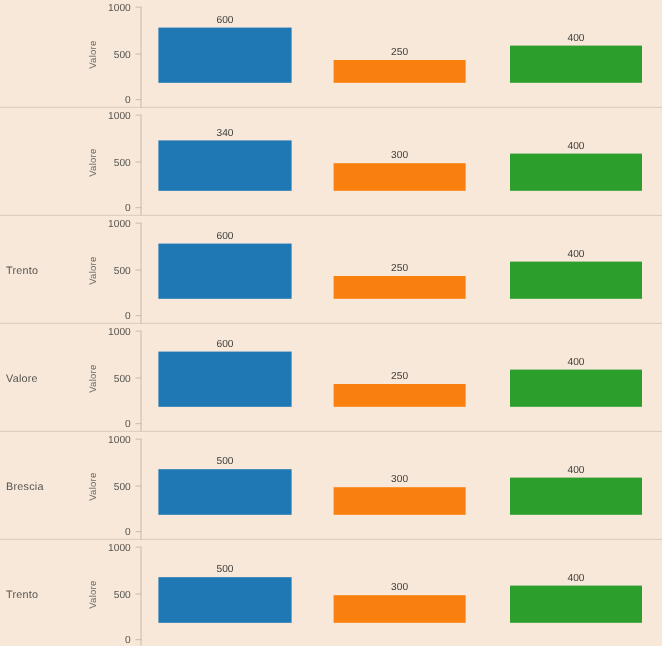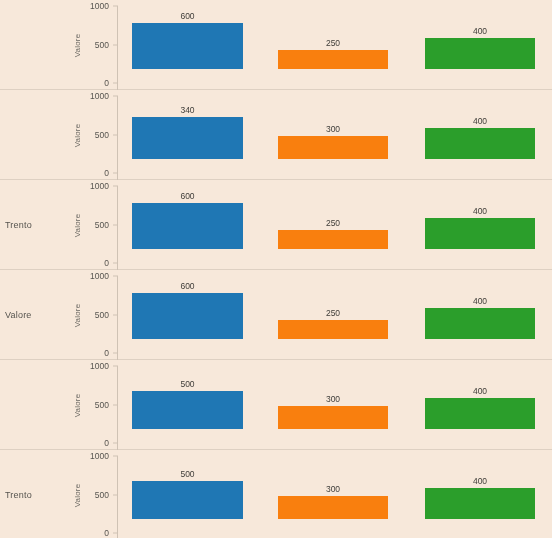--- a/index.html
+++ b/index.html
@@ -184,20 +184,21 @@
           <div class="rect" style="height: 19.25px; background: rgb(249, 127, 14);"></div>
           <div class="vlabel" style="bottom: 21.25px;">250</div>
         </div>
         <div class="bar" style="left: 307px; width: 110px; height: 46.8px;">
           <div class="rect" style="height: 30.8px; background: rgb(43, 158, 43);"></div>
           <div class="vlabel" style="bottom: 32.8px;">400</div>
         </div>
       </div>
     </div>
     <div class="row">
+      <div class="row-label">Brescia</div>
       <div class="axis-title">
         <span>Valore</span>
       </div>
       <div class="tickwrap">
         <div class="tick" style="top: 6px;">
           <div class="tlabel" style="top: 0px;">1000</div>
           <div class="tmark" style="top: 0px;"></div>
         </div>
         <div class="tick" style="top: 44.5px;">
           <div class="tlabel" style="top: 0px;">500</div>

